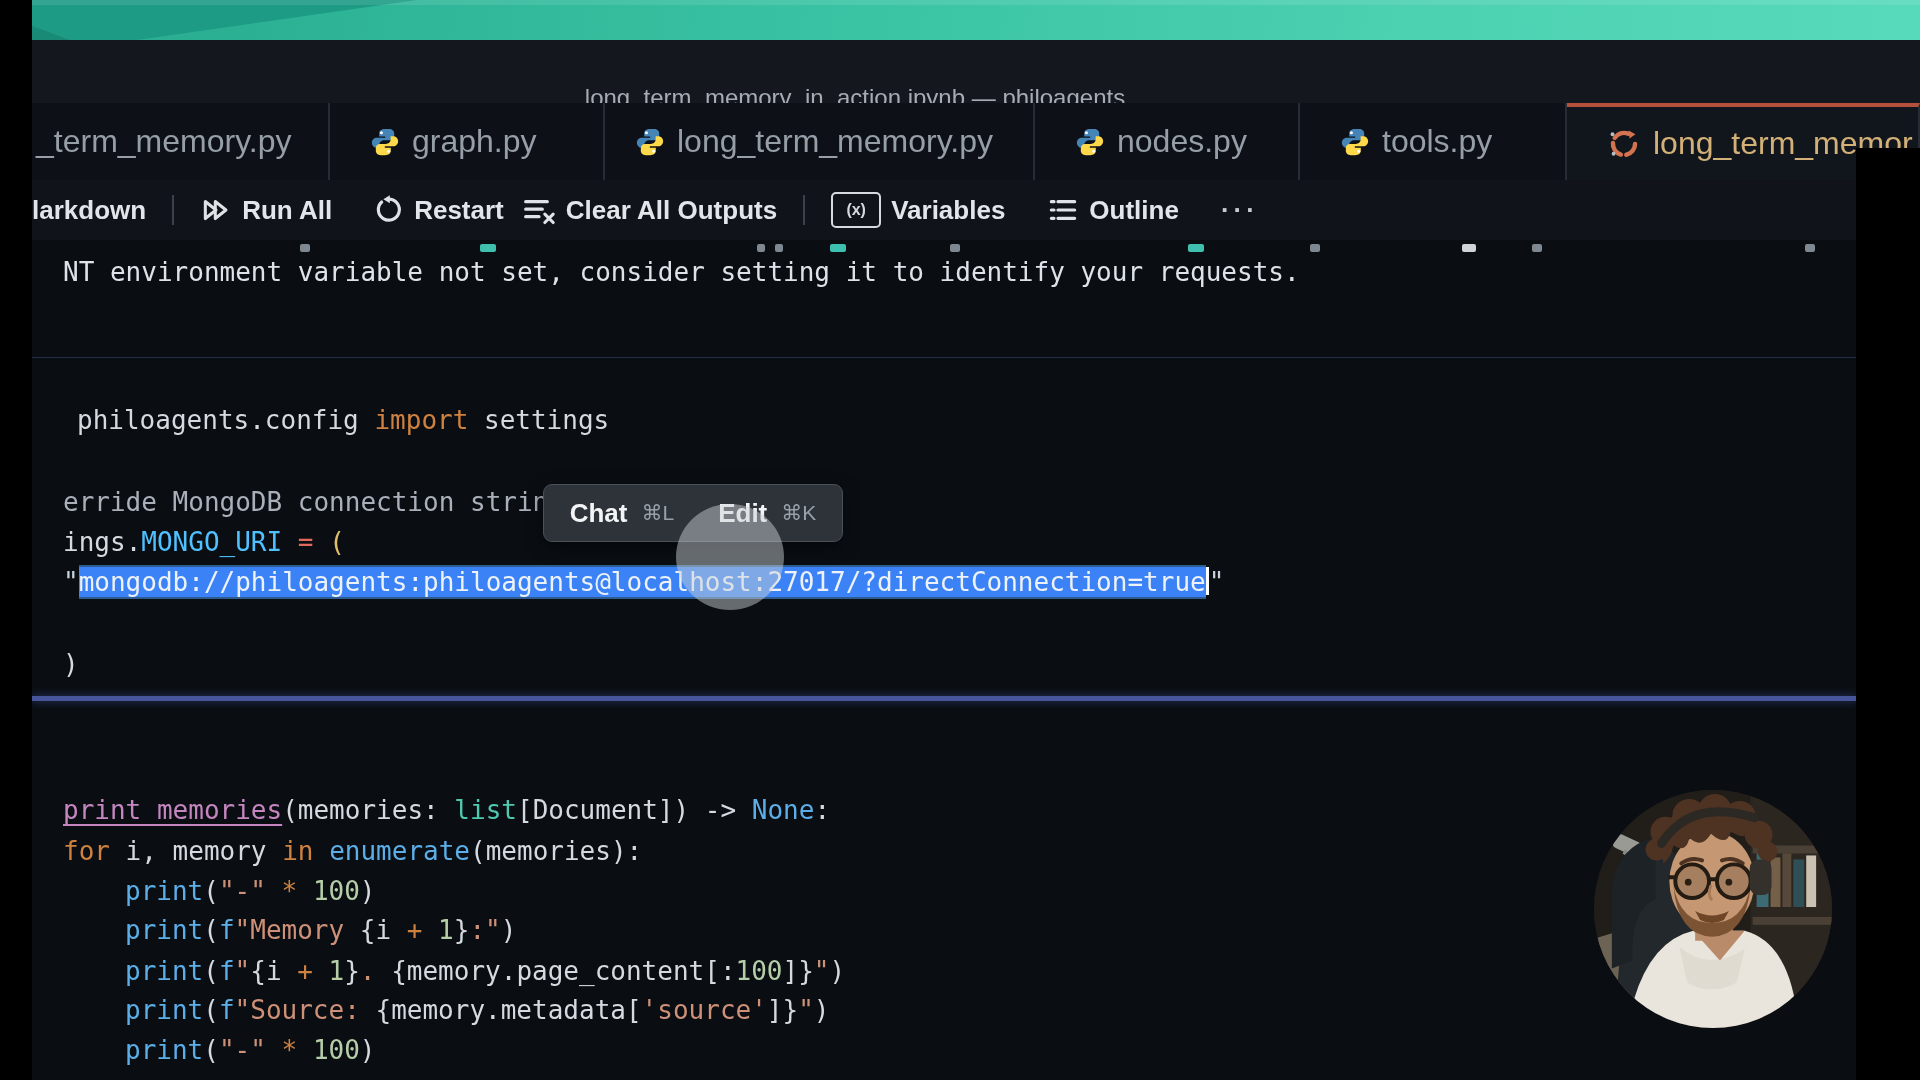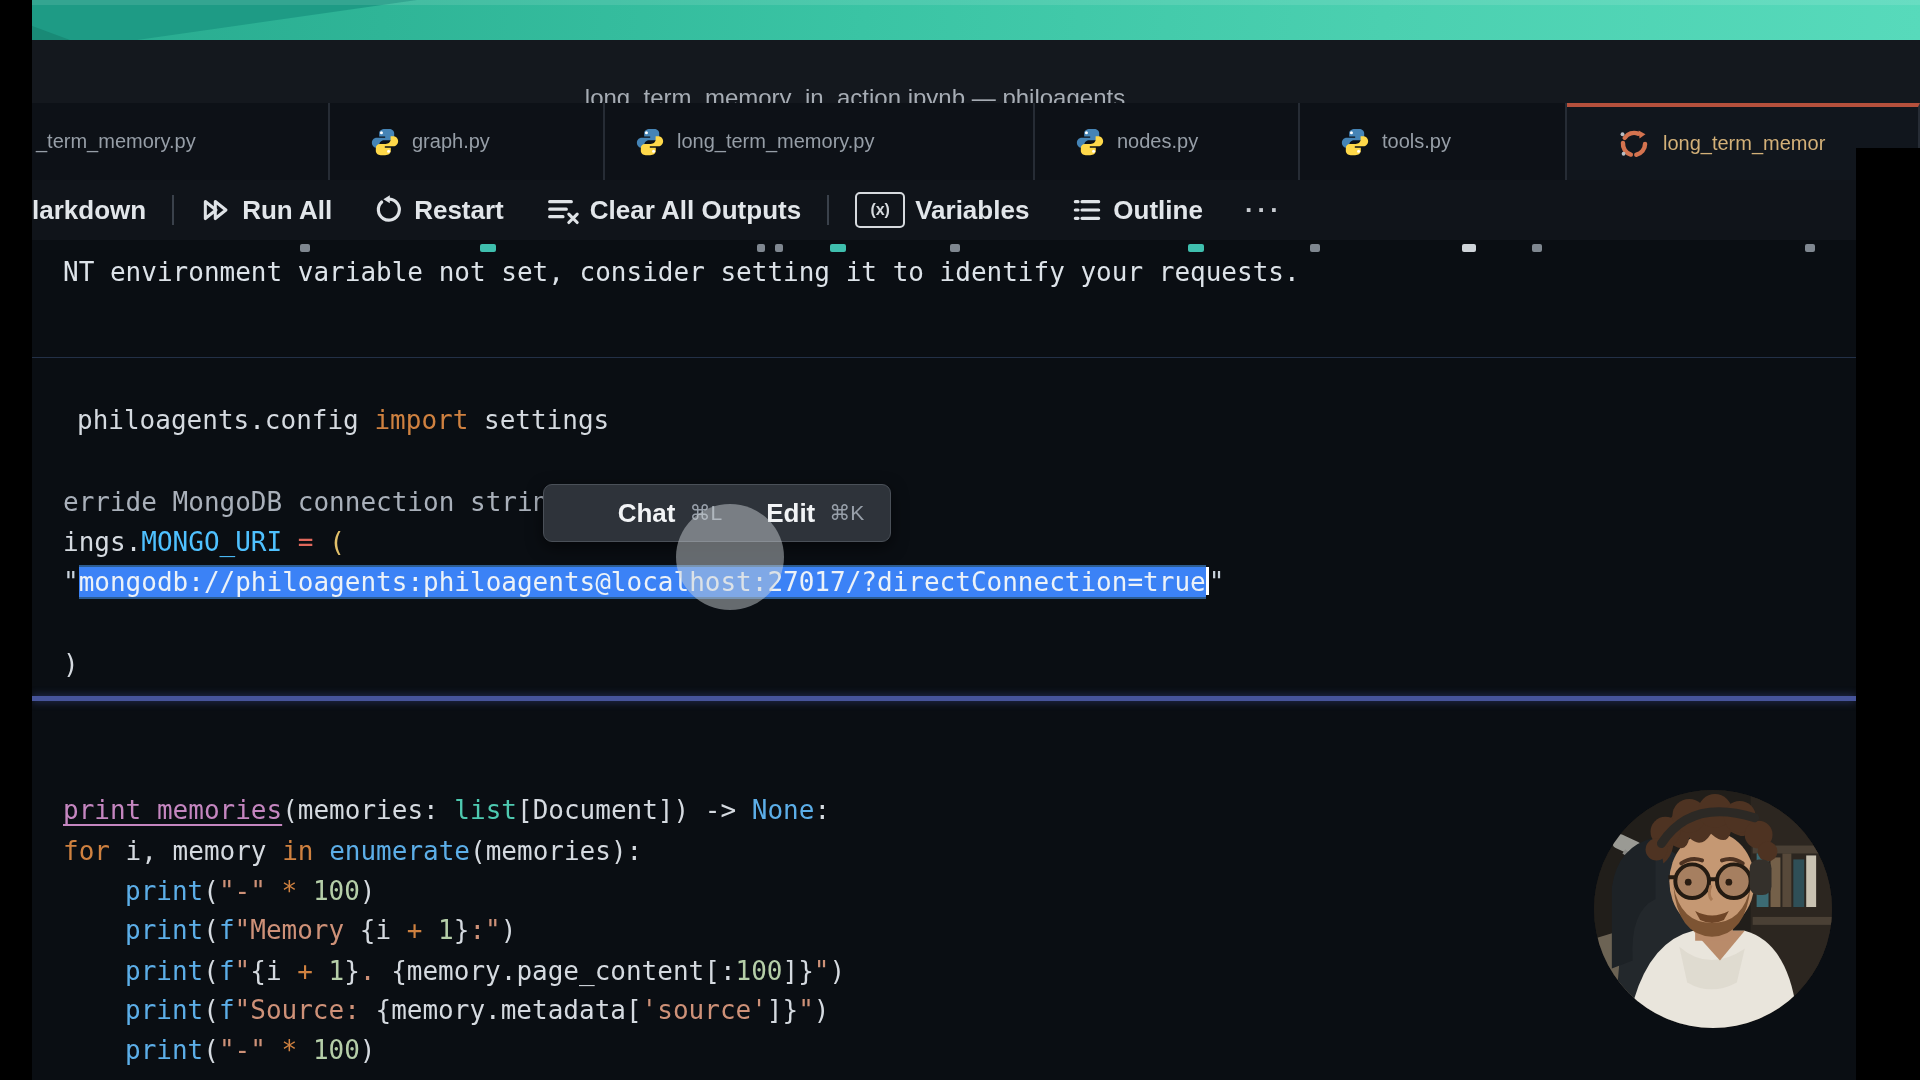--- a/index.html
+++ b/index.html
@@ -17,28 +17,28 @@
           background:#198a76;clip-path:polygon(0 0,100% 100%,0 100%);}
   .topbar-hl{position:absolute;left:0;top:0;width:1920px;height:5px;background:rgba(255,255,255,.10);}
   
   .titlebar{position:absolute;left:32px;top:40px;width:1888px;height:63px;background:#14181e;}
   .title{position:absolute;left:823px;top:18px;transform:translateX(-50%);
          font-size:24px;color:#a6acb4;white-space:nowrap;margin-top:26px;}
   
   .tabbar{position:absolute;left:32px;top:103px;width:1888px;height:77px;background:#0d1117;
           display:flex;}
   .tab{height:77px;box-sizing:border-box;border-right:2px solid #262c35;background:#0d1117;
-       display:flex;align-items:center;font-size:20px;color:#969ea7;white-space:nowrap;overflow:hidden;}
+       display:flex;align-items:center;font-size:32px;color:#969ea7;white-space:nowrap;overflow:hidden;}
   .tab .py-icon{flex:0 0 auto;margin-right:12px;}
   .t1{width:298px;padding-left:4px;}
   .t2{width:430px;padding-left:30px;}
   .t3{width:275px;padding-left:40px;}
   .t4{width:265px;padding-left:40px;}
   .t5{width:267px;padding-left:40px;}
-  .t6{flex:1;padding-left:50px;background:#11161d;border-top:4px solid #b5503c;color:#d3b078;}
+  .t6{flex:1;padding-left:40px;background:#11161d;border-top:4px solid #b5503c;color:#d3b078;}
   
   .toolbar{position:absolute;left:32px;top:180px;width:1888px;height:60px;background:#10141a;
            display:flex;align-items:center;font-size:26px;color:#e2e6ea;}
   .tb-item{display:flex;align-items:center;gap:10px;cursor:default;white-space:nowrap;font-weight:bold;}
   .tb-sep{width:2px;height:30px;background:#3a414b;margin:0 26px;}
   .tb-ico{display:block;}
   .var-box{width:46px;height:32px;border:2.5px solid #d6dade;border-radius:5px;
            display:flex;align-items:center;justify-content:center;font-size:16px;color:#d6dade;}
   
   .editor{position:absolute;left:32px;top:240px;width:1888px;height:840px;background:#0a0e13;}
@@ -52,21 +52,21 @@
   
   .tok-plain{color:#d5dae0}.tok-comment{color:#a9b0ba}.tok-kw{color:#cf8140}
   .tok-fn{color:#5caee8}.tok-def{color:#c586c0;text-decoration:underline;text-underline-offset:5px}
   .tok-type{color:#4ec9b0}.tok-prop{color:#4fc1ff}.tok-op{color:#e0685c}
   .tok-gold{color:#e2c06a}.tok-str{color:#ce9178}.tok-num{color:#b5cea8}.tok-strq{color:#c9d3dd}
   .tok-sel{color:#ecf2f8;background:#3b82f6;box-shadow:0 2px 0 #2c5c90,0 -2px 0 #2c5c90;}
   .cursor{display:inline-block;width:3px;height:28px;background:#fff;vertical-align:-4px;}
   
   .popup{position:absolute;left:511px;top:244px;width:298px;height:56px;background:#2e333a;
          border:1px solid #4a5058;border-radius:9px;box-shadow:0 5px 16px rgba(0,0,0,.55);
-         display:flex;align-items:center;justify-content:center;gap:14px;z-index:10;padding-left:48px;}
+         display:flex;align-items:center;justify-content:center;gap:14px;z-index:10;}
   .popup .lbl{font-size:26px;font-weight:bold;color:#f2f4f6;}
   .popup .kbd{font-size:21px;color:#98a0aa;}
   .popup .gap{width:16px;}
   .cursor-circle{position:absolute;left:644px;top:264px;width:108px;height:106px;border-radius:50%;
          background:rgba(203,208,213,.48);z-index:11;}
   
   .webcam{position:absolute;left:1594px;top:790px;width:238px;height:238px;border-radius:50%;
           overflow:hidden;z-index:45;background:#211e1a;}
 </style>
 </head>
@@ -140,21 +140,21 @@
       <span>larkdown</span>
     </div>
     <div class="tb-sep"></div>
     <div class="tb-item" style="margin-right:42px;">
       <svg class="tb-ico" width="32" height="32" viewBox="0 0 18 18">
         <path d="M3 4.2 9 9 3 13.8z" fill="none" stroke="#dfe3e7" stroke-width="1.7" stroke-linejoin="round"></path>
         <path d="M8.6 4.2 14.6 9l-6 4.8z" fill="none" stroke="#dfe3e7" stroke-width="1.7" stroke-linejoin="round"></path>
       </svg>
       <span>Run All</span>
     </div>
-    <div class="tb-item" style="margin-right:42px;">
+    <div class="tb-item" style="margin-right:18px;">
       <svg class="tb-ico" width="30" height="30" viewBox="0 0 18 18">
         <path d="M4.6 4.2a6.3 6.3 0 1 0 4.6-1.7" fill="none" stroke="#dfe3e7" stroke-width="1.9" stroke-linecap="round"></path>
         <polygon points="9.5,0.2 9.5,5 5.6,2.6" fill="#dfe3e7"></polygon>
       </svg>
       <span>Restart</span>
     </div>
     <div class="tb-item">
       <svg class="tb-ico" width="34" height="30" viewBox="0 0 20 18">
         <path d="M2 4h13M2 8.5h10M2 13h8" stroke="#dfe3e7" stroke-width="1.9" stroke-linecap="round"></path>
         <path d="M13.5 11.5l5 5M18.5 11.5l-5 5" stroke="#dfe3e7" stroke-width="1.9" stroke-linecap="round"></path>

